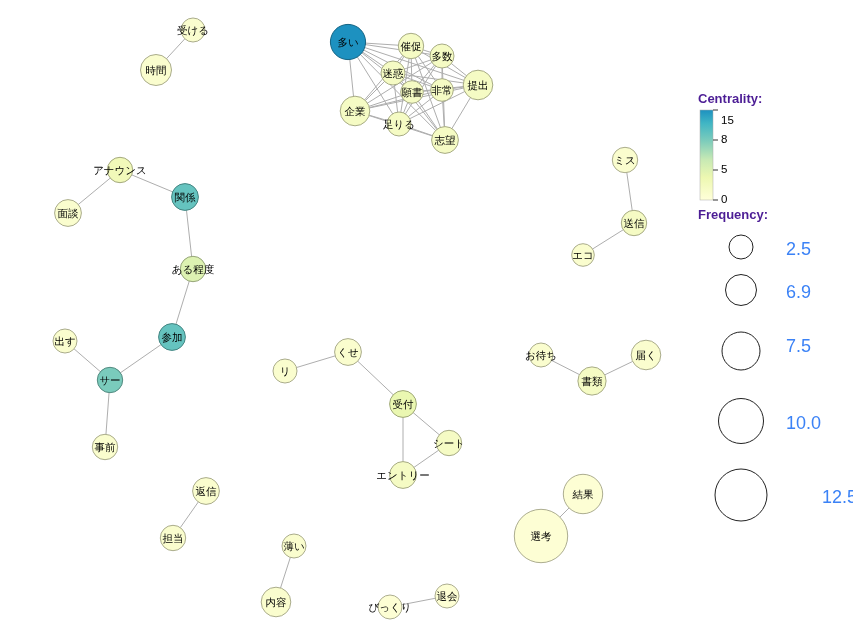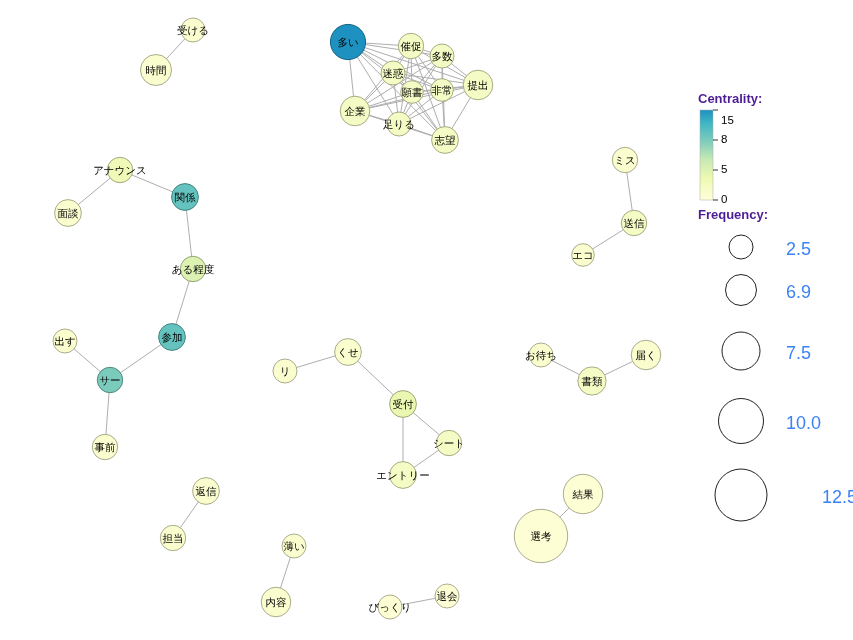--- a/index.html
+++ b/index.html
@@ -271,16 +271,16 @@
 
   <span class="legend-title" style="left:698px;top:91px">Centrality:</span>
   <span class="tick-label" style="left:721px;top:114px">15</span>
   <span class="tick-label" style="left:721px;top:133px">8</span>
   <span class="tick-label" style="left:721px;top:163px">5</span>
   <span class="tick-label" style="left:721px;top:193px">0</span>
 
   <span class="legend-title" style="left:698px;top:207px">Frequency:</span>
   <span class="freq-label" style="left:786px;top:239px">2.5</span>
   <span class="freq-label" style="left:786px;top:282px">6.9</span>
-  <span class="freq-label" style="left:786px;top:343px">7.5</span>
+  <span class="freq-label" style="left:786px;top:336px">7.5</span>
   <span class="freq-label" style="left:786px;top:413px">10.0</span>
   <span class="freq-label" style="left:822px;top:487px">12.5</span>
 </div>
 
 </body></html>

